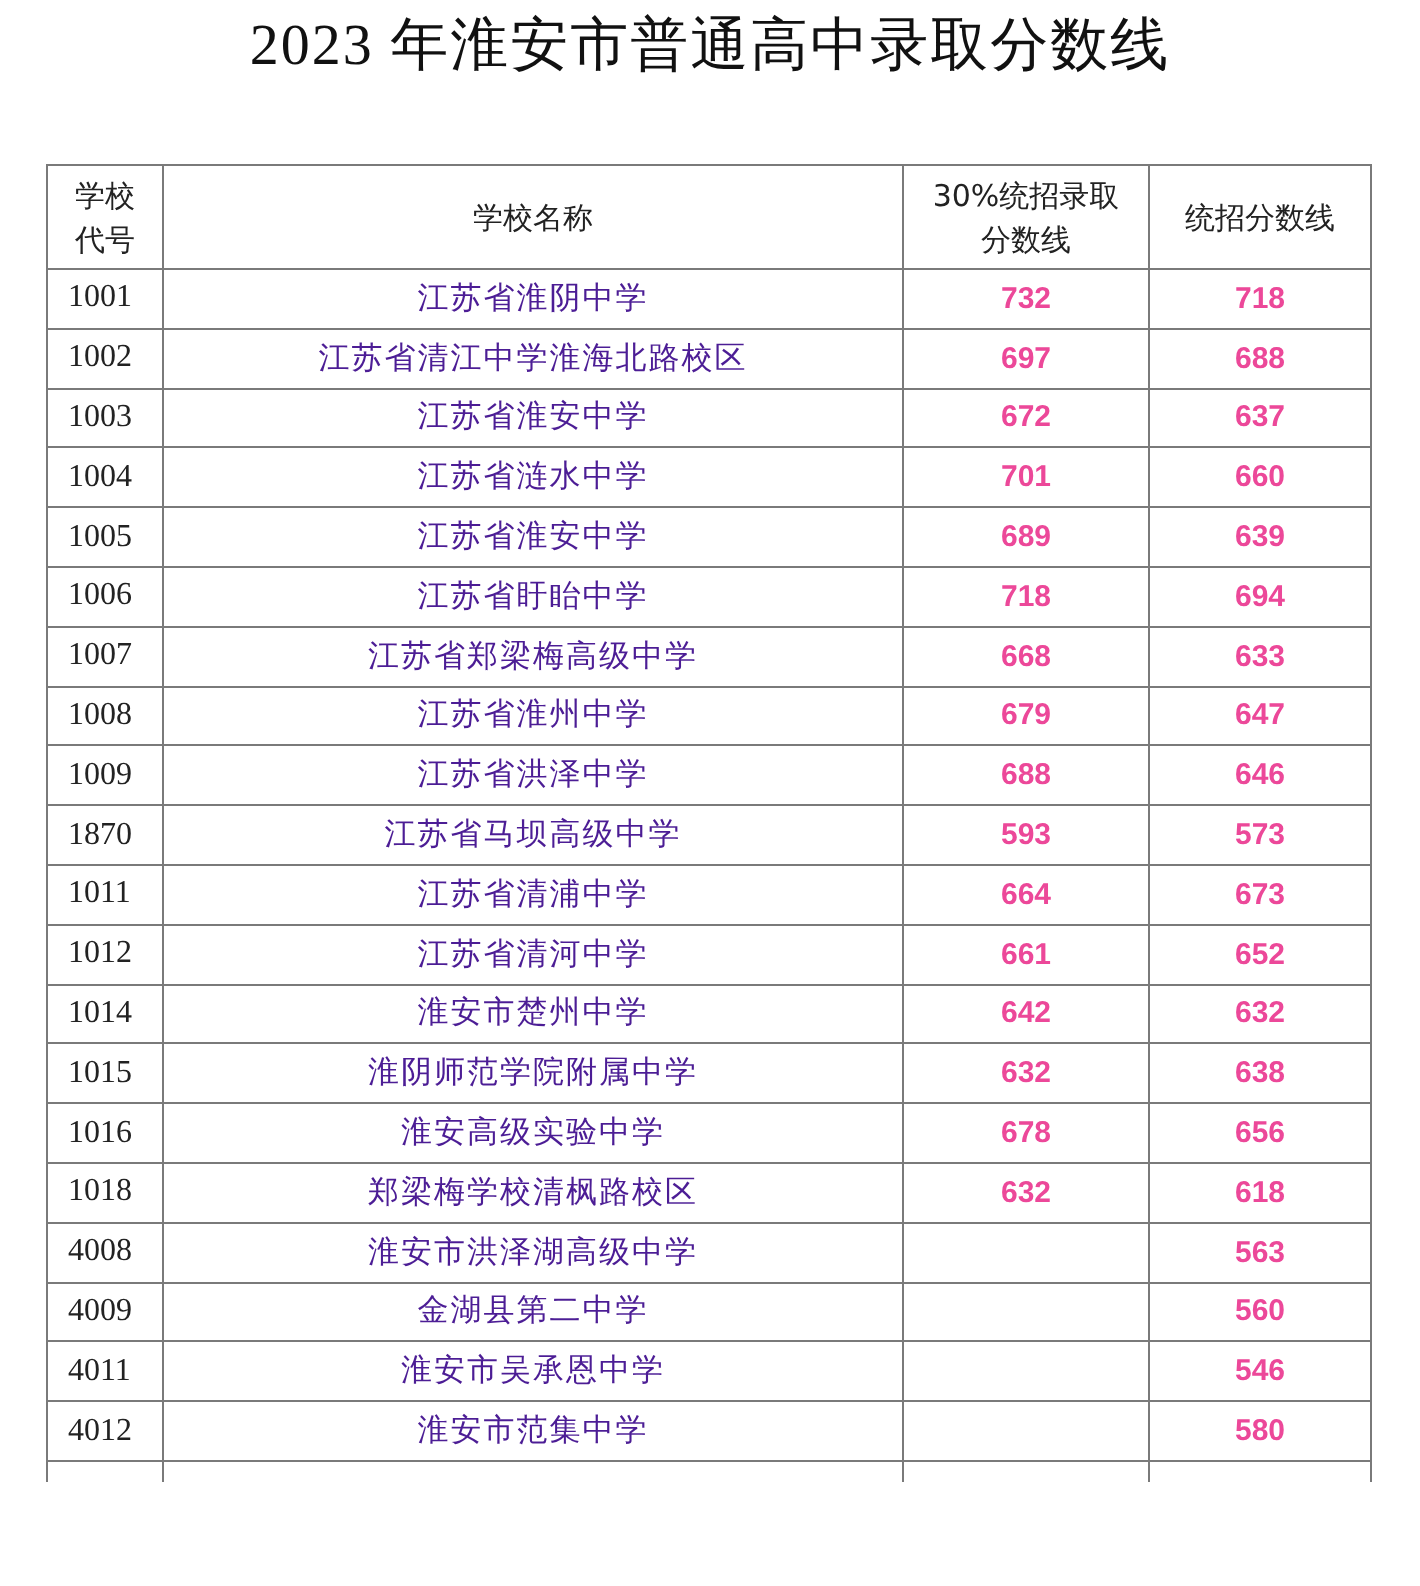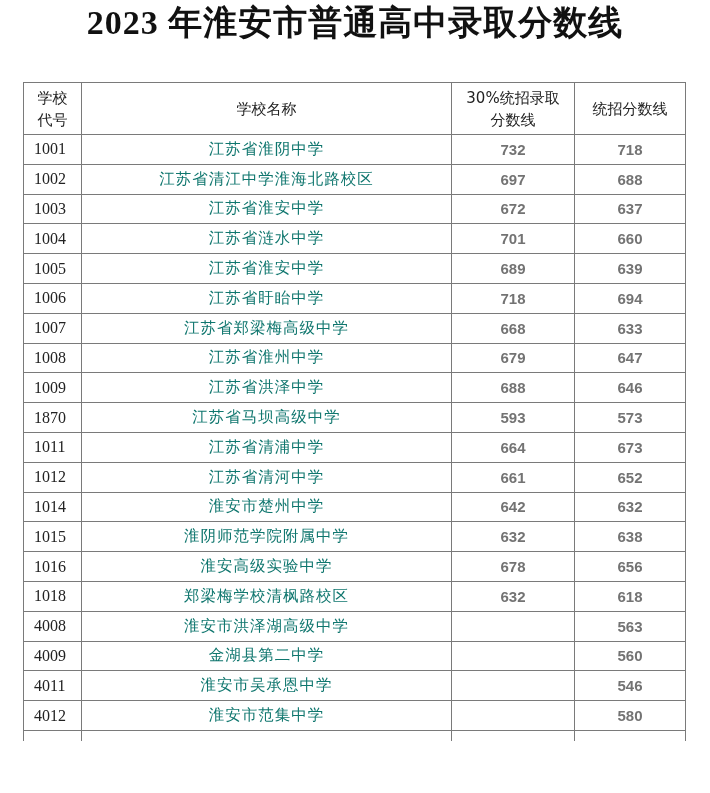--- a/index.html
+++ b/index.html
@@ -7,21 +7,21 @@
       width: 710px; height: 793px; overflow: hidden;
       background: #ffffff;
       position: relative;
       font-family: "DejaVu Serif", "Liberation Serif", serif;
       color: #1a1a1a;
     }
     .title {
       position: absolute; left: 0; top: 2px; width: 710px;
       text-align: center;
       font-family: "Liberation Serif", "DejaVu Serif", serif;
-      font-size: 34px; font-weight: bold; letter-spacing: 1px;
+      font-size: 29px; font-weight: normal; letter-spacing: 1px;
       line-height: 42px; color: #111;
     }
     .table-wrap {
       position: absolute; left: 23px; top: 82px;
     }
     table {
       border-collapse: collapse;
       table-layout: fixed;
     }
     td, th {
@@ -44,25 +44,25 @@
     .col-code { width: 58px; }
     .col-name { width: 370px; }
     .col-p30 { width: 123px; }
     .col-line { width: 111px; }
     td.code {
       font-family: "Liberation Serif", "DejaVu Serif", serif;
       font-size: 16px; text-align: left; padding-left: 10px; color: #222;
     }
     td.name {
       font-family: "DejaVu Serif", "Liberation Serif", serif;
-      font-size: 15.5px; letter-spacing: 1px; color: #0f766e;
+      font-size: 15.5px; letter-spacing: 1px; color: #4c1d95;
     }
     td.num {
       font-family: "Liberation Sans", "DejaVu Sans", sans-serif;
-      font-weight: bold; font-size: 15px; color: #737373; margin-top: 36px;
+      font-weight: bold; font-size: 15px; color: #ec4899; margin-top: 36px;
     }
     tr.partial td { height: 10px; border-bottom: none; }
   </style>
 </head>
 <body>
 
 <div class="title">2023 年淮安市普通高中录取分数线</div>
 
 <div class="table-wrap">
   <table>

